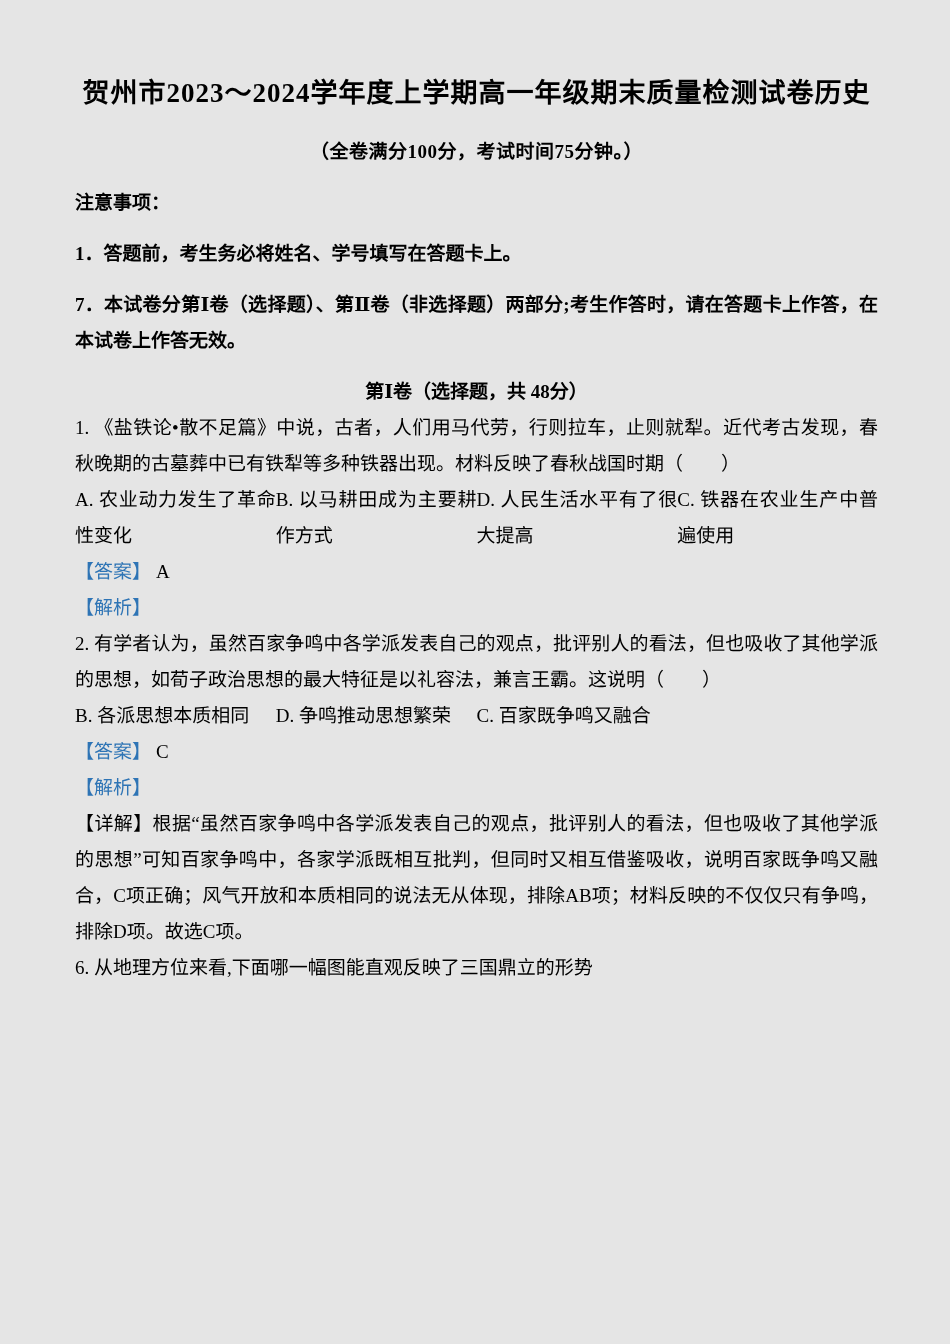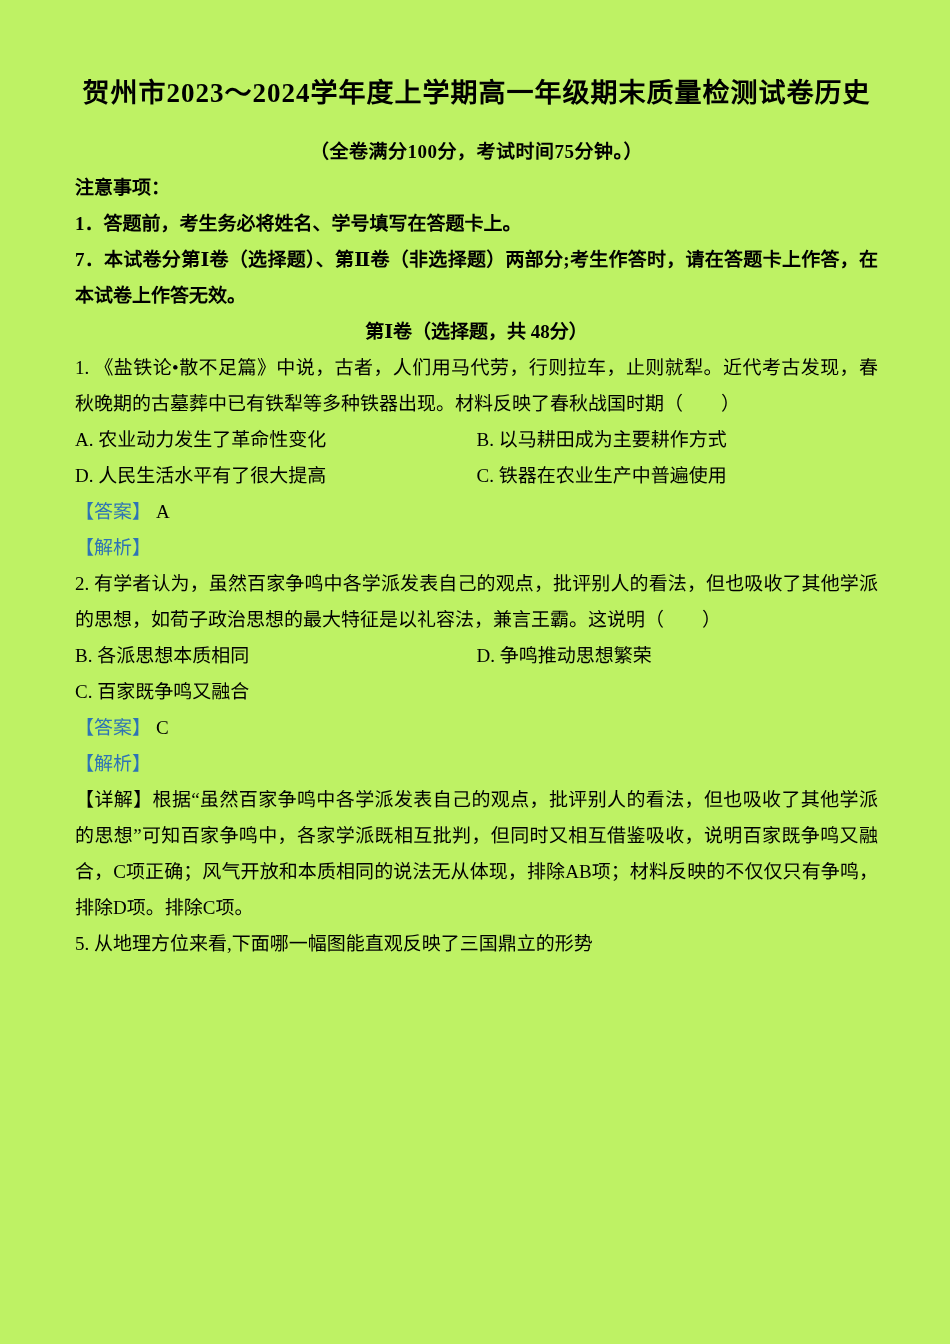--- a/index.html
+++ b/index.html
@@ -5,21 +5,21 @@
   html, body {
     margin: 0;
     padding: 0;
     background: #ffffff;
   }
   .page {
     position: relative;
     width: 950px;
     height: 1344px;
     margin: 0 auto;
-    background: #bef264;
+    background: #e5e5e5;
     box-sizing: border-box;
     padding: 74px 72px 40px 75px;
     font-family: "Liberation Serif", "DejaVu Serif", serif;
     font-size: 19px;
     color: #000000;
     overflow: hidden;
   }
   p { margin: 0; }
   .doc-title {
     margin: 0 0 22px 0;
@@ -27,25 +27,25 @@
     font-weight: bold;
     text-align: center;
     line-height: 38px;
     letter-spacing: 1px;
   }
   .line {
     line-height: 36px;
     text-align: justify;
   }
   .center { text-align: center; }
-  .bold { font-weight: bold; }
+  .bold { font-weight: bold; margin-top: 15px; }
   .blue { color: #2E74B5; }
   .options {
     display: grid;
-    grid-template-columns: 1fr 1fr;
+    grid-template-columns: 1fr 1fr 1fr 1fr;
   }
   .options p { line-height: 36px; }
   .answer-value { margin-left: 5px; }
   .subtitle { letter-spacing: 0.5px; }
 </style>
 </head>
 <body>
 
 <div class="page">
 
@@ -73,20 +73,20 @@
 
   <div>
     <p class="line">2. 有学者认为，虽然百家争鸣中各学派发表自己的观点，批评别人的看法，但也吸收了其他学派的思想，如荀子政治思想的最大特征是以礼容法，兼言王霸。这说明（　　）</p>
     <div class="options">
       <p class="line">B. 各派思想本质相同</p>
       <p class="line">D. 争鸣推动思想繁荣</p>
       <p class="line">C. 百家既争鸣又融合</p>
     </div>
     <p class="line"><span class="blue">【答案】</span><span class="answer-value">C</span></p>
     <p class="line blue">【解析】</p>
-    <p class="line">【详解】根据“虽然百家争鸣中各学派发表自己的观点，批评别人的看法，但也吸收了其他学派的思想”可知百家争鸣中，各家学派既相互批判，但同时又相互借鉴吸收，说明百家既争鸣又融合，C项正确；风气开放和本质相同的说法无从体现，排除AB项；材料反映的不仅仅只有争鸣，排除D项。排除C项。</p>
+    <p class="line">【详解】根据“虽然百家争鸣中各学派发表自己的观点，批评别人的看法，但也吸收了其他学派的思想”可知百家争鸣中，各家学派既相互批判，但同时又相互借鉴吸收，说明百家既争鸣又融合，C项正确；风气开放和本质相同的说法无从体现，排除AB项；材料反映的不仅仅只有争鸣，排除D项。故选C项。</p>
   </div>
 
   <div>
-    <p class="line">5. 从地理方位来看,下面哪一幅图能直观反映了三国鼎立的形势</p>
+    <p class="line">6. 从地理方位来看,下面哪一幅图能直观反映了三国鼎立的形势</p>
   </div>
 
 </div>
 
 </body></html>

